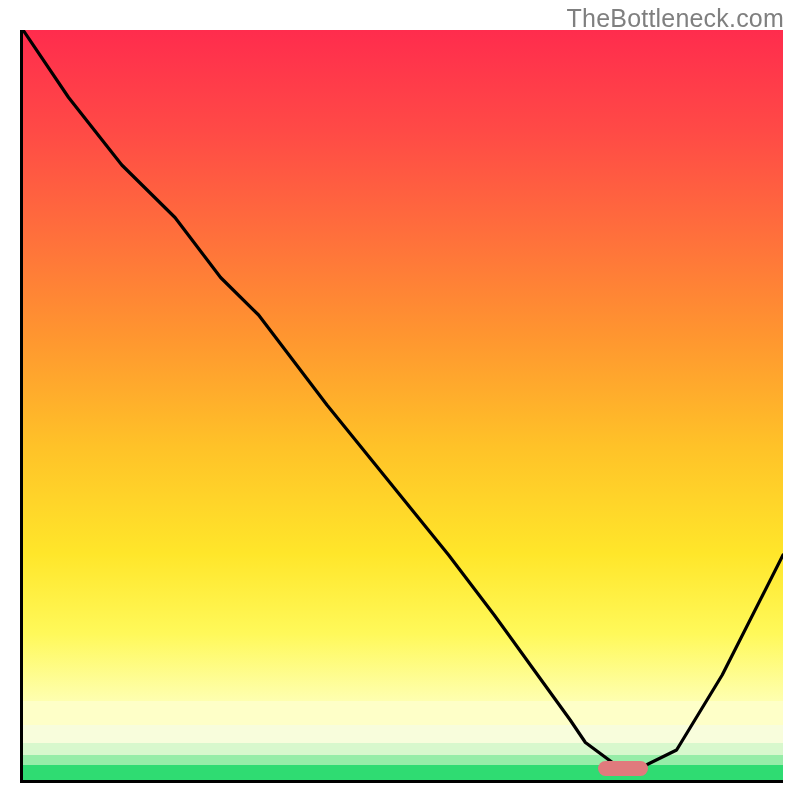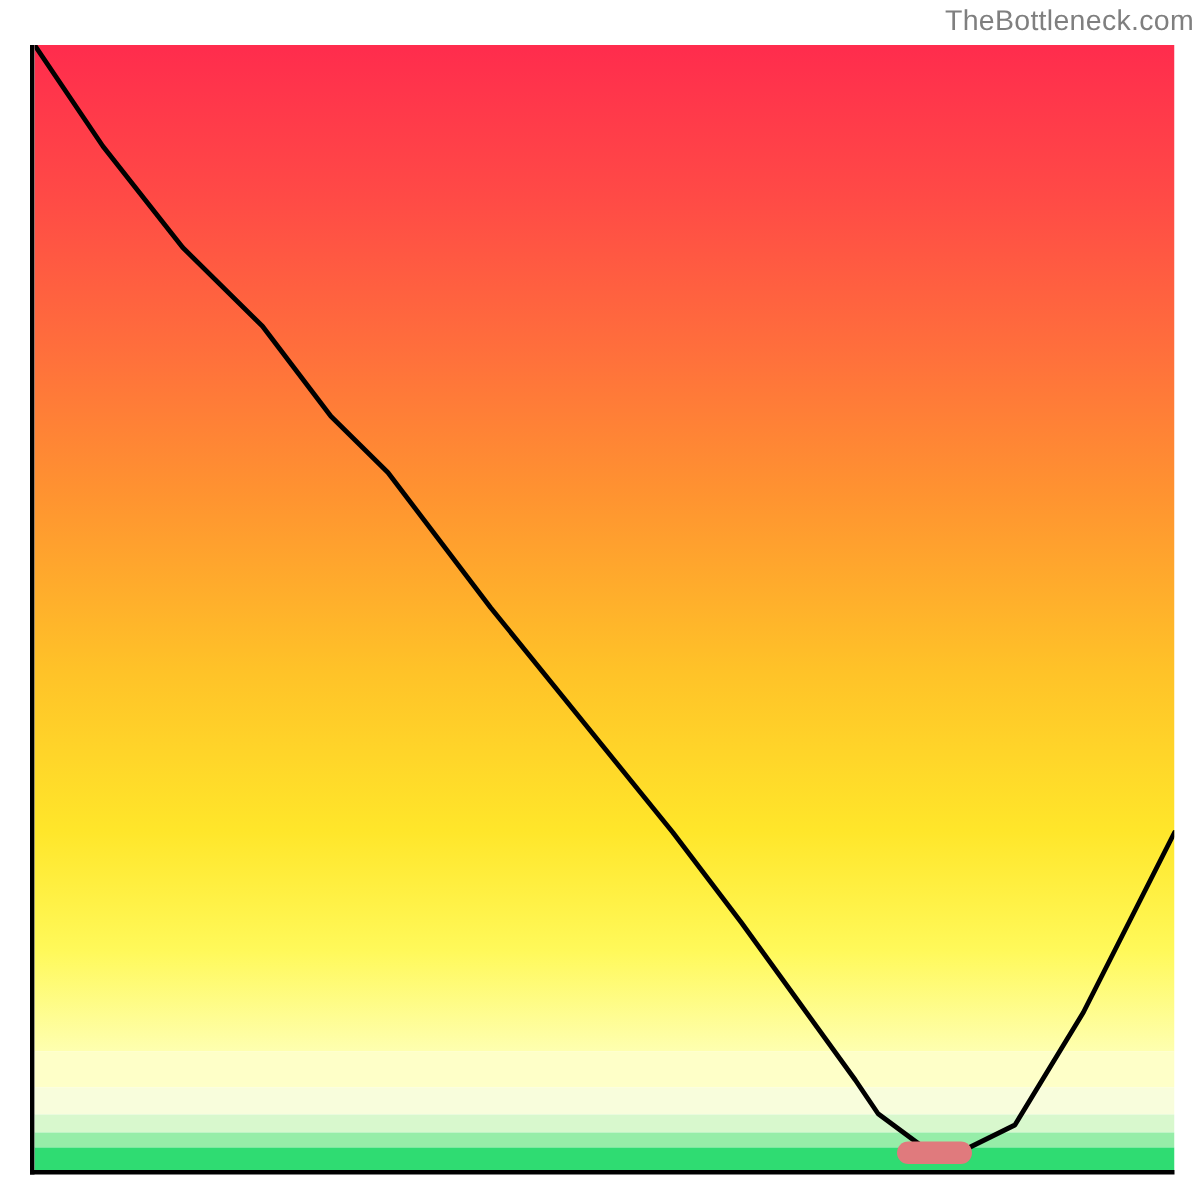--- a/index.html
+++ b/index.html
@@ -11,23 +11,23 @@
     font-family: Arial, Helvetica, sans-serif;
   }
   .wrap {
     position: relative;
     width: 800px;
     height: 800px;
   }
   .watermark {
     position: absolute;
     top: 4px;
-    right: 4px;
+    right: 16px;
     color: #7f7f7f;
-    font-size: 19px;
+    font-size: 25px;
     font-weight: 500;
     letter-spacing: 0.2px;
   }
   .plot-area {
     position: absolute;
     left: 20px;
     top: 30px;
     width: 760px;
     height: 750px;
     border-left: 3px solid #000;

